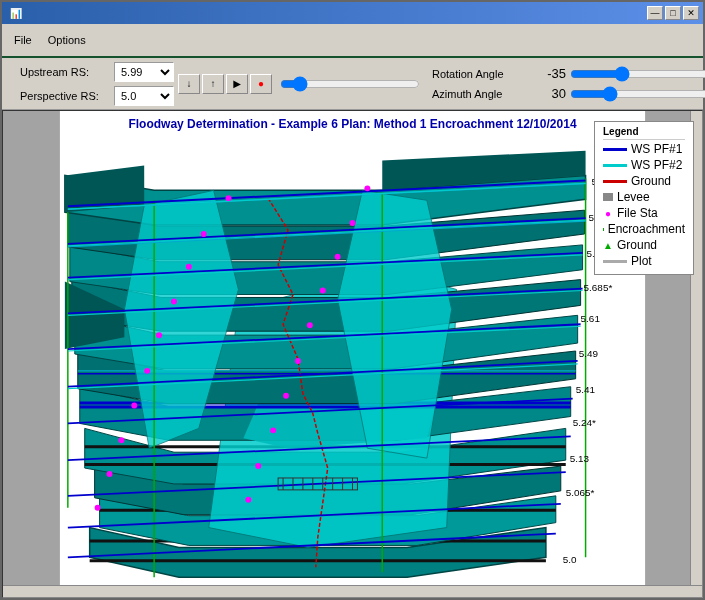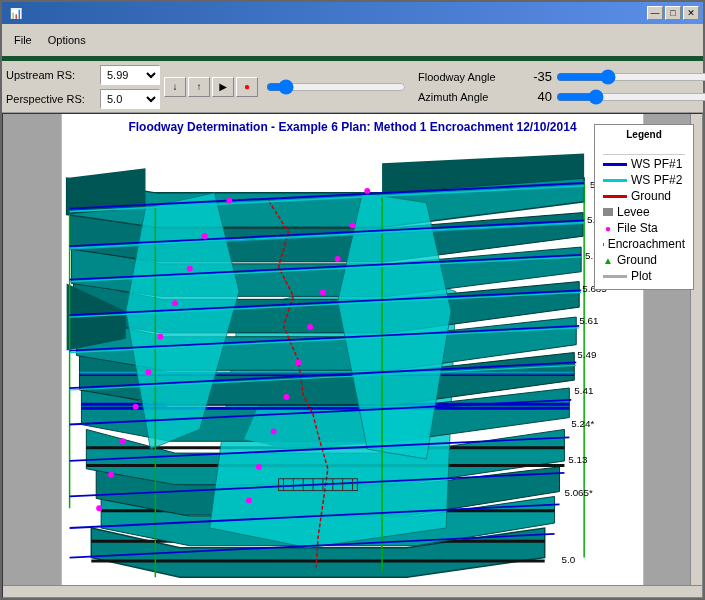--- a/index.html
+++ b/index.html
@@ -25,31 +25,31 @@
       font-size: 9px; display: flex; align-items: center; justify-content: center; cursor: pointer; color: #000;
     }
     .tb-btn.close { background: #d4d0c8; }
 
     .menu-bar {
       background: #d4d0c8;
       height: 20px;
       display: flex;
       align-items: center;
       padding: 16px 4px;
-      border-bottom: 5px solid #14532d;
+      border-bottom: 2px solid #14532d;
       flex-shrink: 0;
     }
     .menu-item { padding: 2px 8px; cursor: pointer; font-size: 11px; }
 
     .toolbar {
       background: #d4d0c8;
       height: 52px;
       display: flex;
       align-items: center;
-      padding: 2px 4px;
+      padding: 2px 18px;
       gap: 4px;
       flex-shrink: 0;
       border-bottom: 1px solid #999;
     }
     .toolbar-row { display: flex; flex-direction: column; gap: 4px; }
     .toolbar-label-row { display: flex; align-items: center; gap: 4px; }
     .toolbar-label { min-width: 90px; font-size: 11px; }
     .toolbar-select {
       height: 20px; border: 1px solid #666; background: white; padding: 0 2px; font-size: 11px; width: 60px;
       border-top-color: #999; border-left-color: #999; border-right-color: #fff; border-bottom-color: #fff;
@@ -91,21 +91,21 @@
       position: absolute;
       top: 10px;
       right: 8px;
       background: white;
       border: 1px solid #888;
       padding: 4px 8px;
       z-index: 20;
       font-size: 10px;
       width: 100px;
     }
-    .legend-title { text-align: center; font-weight: bold; margin-bottom: 0; border-bottom: 1px solid #ccc; padding-bottom: 14px; }
+    .legend-title { font-weight: bold; margin-bottom: 0; border-bottom: 1px solid #ccc; padding-bottom: 2px; }
     .legend-row { display: flex; align-items: center; gap: 4px; margin: 2px 0; }
     .legend-line { width: 24px; height: 3px; }
     .legend-sym { width: 10px; height: 10px; display: flex; align-items: center; justify-content: center; font-size: 8px; }
     .legend-text { font-size: 12px; }
 
     
     .plot-svg { position: absolute; top: 0; left: 0; width: 100%; height: 100%; }
 
     .scrollbar-h {
       position: absolute;
@@ -167,27 +167,27 @@
       <div class="nav-btn">▶</div>
       <div class="nav-btn" style="color:red;">●</div>
     </div>
 
     <div style="display:flex;align-items:center;gap:2px;margin-left:4px;">
       <input type="range" style="width: 140px; height: 16px;" min="0" max="100" value="10">
     </div>
 
     <div class="toolbar-middle">
       <div class="angle-row">
-        <span class="angle-label">Floodway Angle</span>
+        <span class="angle-label">Rotation Angle</span>
         <span class="angle-value">-35</span>
         <input type="range" class="angle-slider" min="-90" max="90" value="-35" style="">
       </div>
       <div class="angle-row">
         <span class="angle-label">Azimuth Angle</span>
-        <span class="angle-value">40</span>
+        <span class="angle-value">30</span>
         <input type="range" class="angle-slider" min="0" max="90" value="20" style="">
       </div>
     </div>
 
   </div>
 
   <div class="plot-area">
     <div class="plot-title">Floodway Determination - Example 6     Plan: Method 1 Encroachment     12/10/2014</div>
 
     <svg class="plot-svg" viewBox="0 0 590 490" xmlns="http://www.w3.org/2000/svg">

